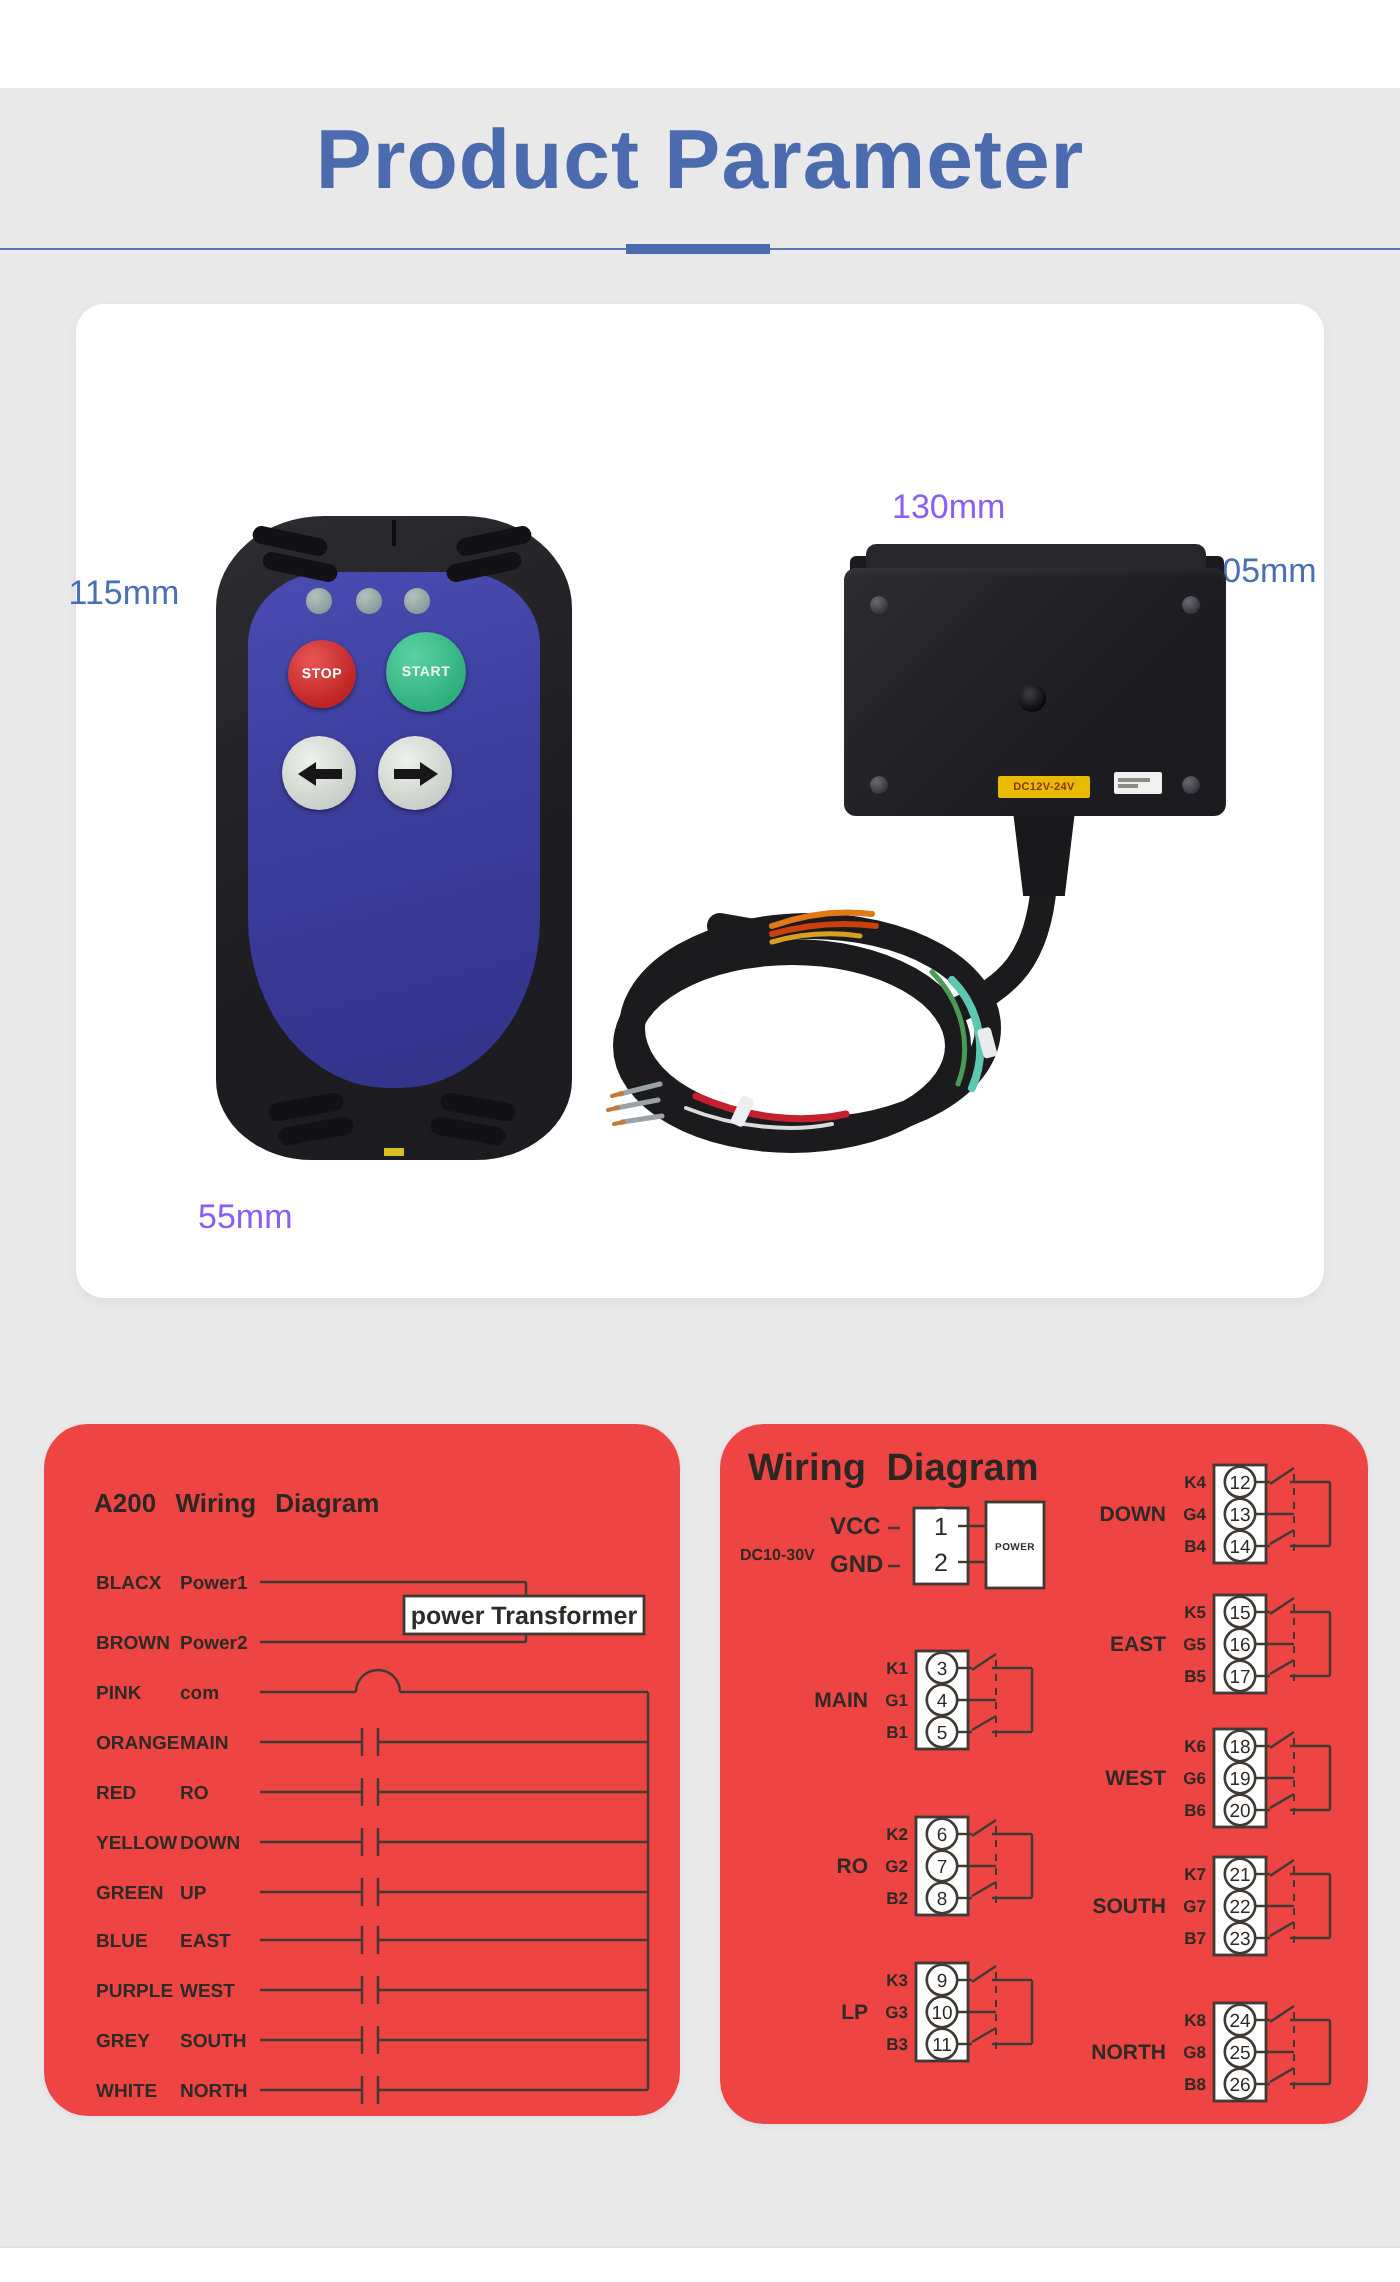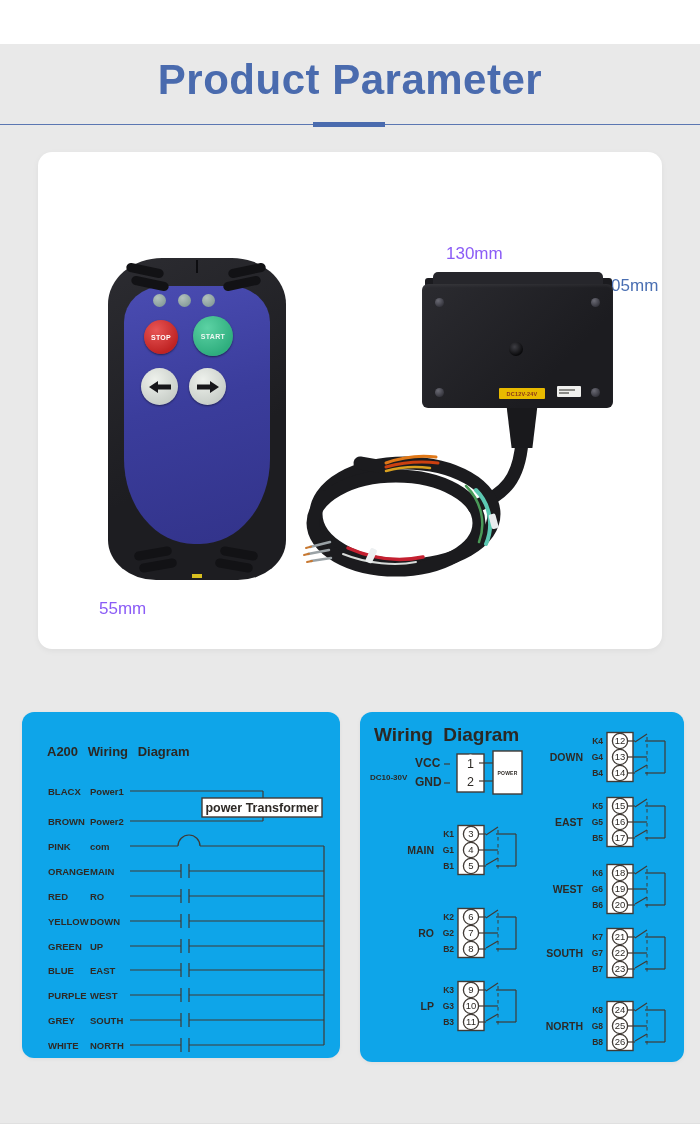--- a/index.html
+++ b/index.html
@@ -61,21 +61,21 @@
   .ylabel{left:78px;top:116px;width:46px;height:11px;background:#e8ba00;border-radius:1px;
     display:flex;align-items:center;justify-content:center;font-size:5.5px;font-weight:bold;color:#8a3418;letter-spacing:.2px;}
   .wlabel{left:136px;top:114px;width:24px;height:11px;background:#f0f0ee;border-radius:1px;}
   .wlabel i{position:absolute;left:2px;height:2px;background:#8a8a86;}
   .gland{left:81px;top:136px;width:40px;height:40px;background:#19191c;
     clip-path:polygon(12% 0,88% 0,76% 100%,24% 100%);}
 
   .cable-svg{position:absolute;left:0;top:0;z-index:1;}
 
   
-  .panel{position:absolute;background:#0ea5e9;border-radius:12px;box-shadow:0 1px 4px rgba(0,0,0,.05);}
+  .panel{position:absolute;background:#ef4444;border-radius:22px;box-shadow:0 1px 4px rgba(0,0,0,.05);}
   .panel-left{left:22px;top:712px;width:318px;height:346px;}
   .panel-right{left:360px;top:712px;width:324px;height:350px;}
   .panel h2{position:absolute;margin:0;color:#2b2824;font-weight:bold;}
   .panel-left h2{left:25px;top:32px;font-size:13px;word-spacing:6px;}
   .panel-right h2{left:14px;top:12px;font-size:19px;word-spacing:5px;}
   .panel svg{position:absolute;overflow:visible;}
   .diag line,.diag path,.diag rect,.relay line,.relay rect,.relay circle,.psec line,.psec rect{
     stroke:#403a35;stroke-width:1.2;fill:none;}
   .diag rect.tbox,.relay rect.tblock,.psec rect{fill:#fff;stroke-width:1.4;}
   .relay circle.term{fill:#fff;stroke-width:1.3;}
@@ -189,20 +189,25 @@
     </div>
 
     <div class="dim-h" style="left:405px;top:94px;width:155px;height:16px;">
       <span class="seg"></span>
       <span class="lbl">130mm</span>
       <span class="seg"></span>
     </div>
     <div class="dim-v" style="left:566px;top:122px;width:52px;height:216px;">
       <span class="seg"></span>
       <span class="lbl">105mm</span>
+      <span class="seg"></span>
+    </div>
+    <div class="dim-v" style="left:-2px;top:133px;width:52px;height:340px;">
+      <span class="seg"></span>
+      <span class="lbl">115mm</span>
       <span class="seg"></span>
     </div>
     <div class="dim-h" style="left:58px;top:449px;width:165px;height:16px;">
       <span class="seg"></span>
       <span class="lbl">55mm</span>
       <span class="seg"></span>
     </div>
   </section>
 
   <section class="panel panel-left">

